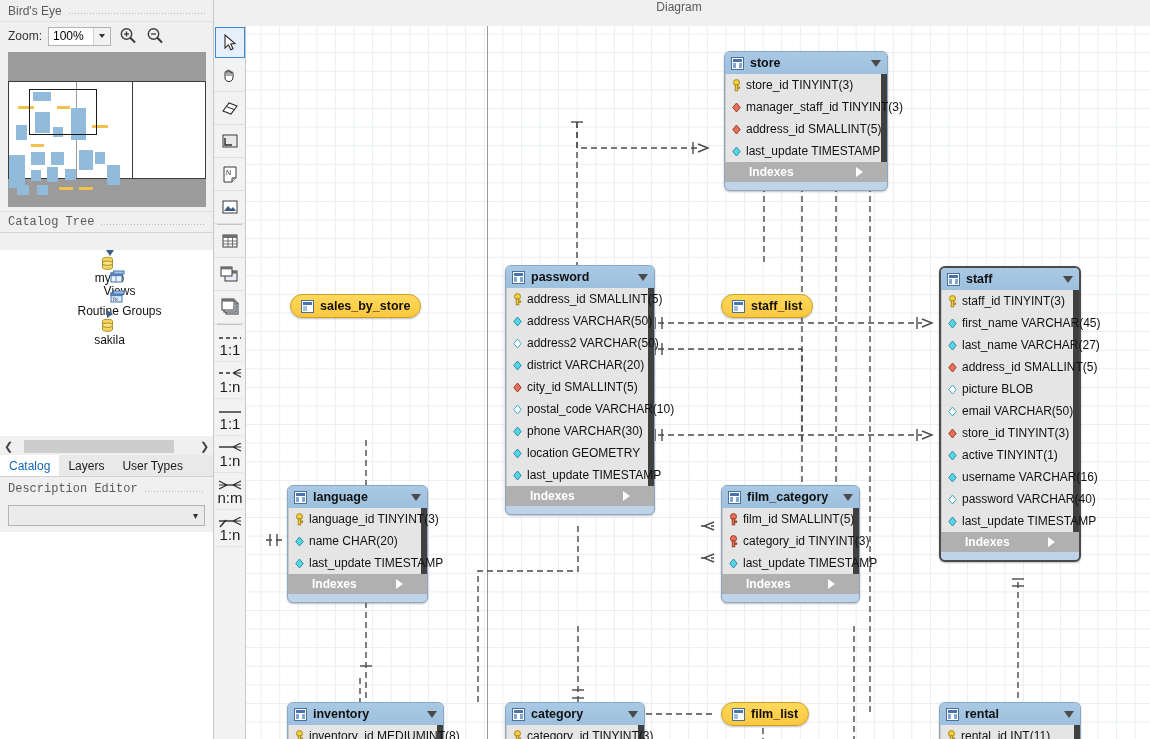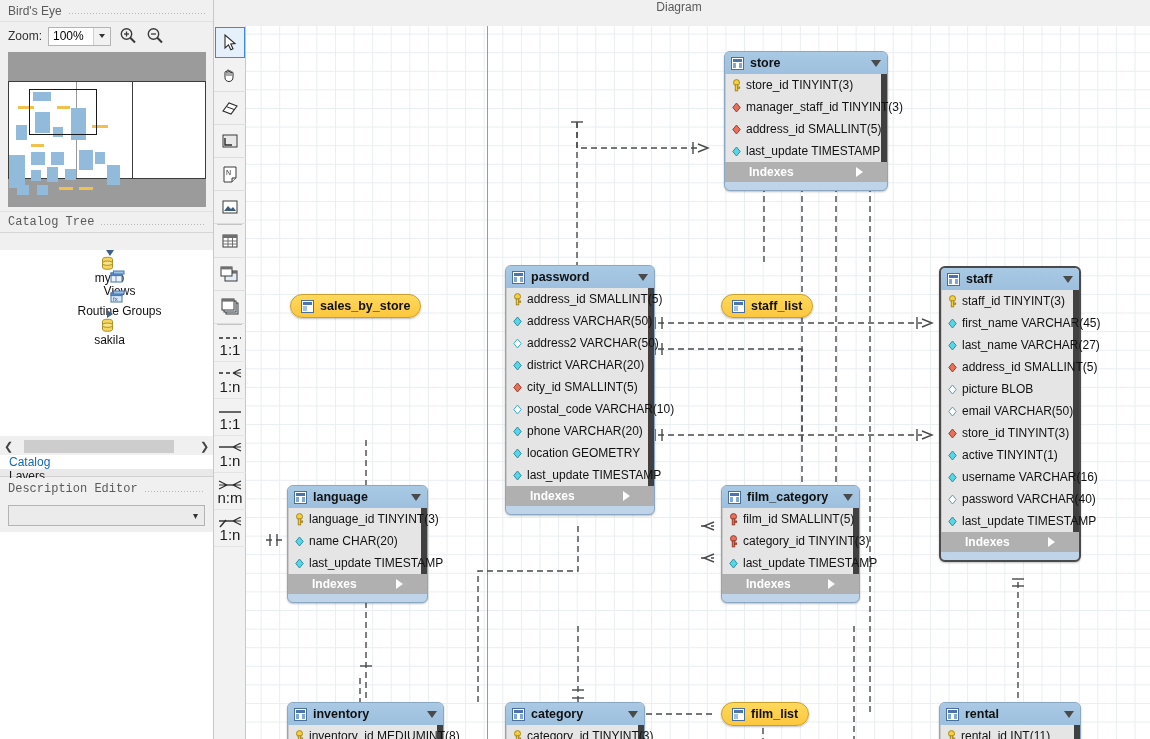--- a/index.html
+++ b/index.html
@@ -105,21 +105,20 @@
     color:#444; font-size: 11px;
   }
   #tree-scroll .track { flex: 1; height: 17px; background: #f0f0f0; position: relative; }
   #tree-scroll .thumb { position:absolute; left: 7px; top: 2px; width: 150px; height: 13px; background: #cdcdcd; }
 
   
   #panel-tabs {
     position: absolute; left: 0; top: 455px; width: 213px; height: 22px;
     display: flex; align-items: stretch; background: #e9e9e9;
     border-bottom: 1px solid #d0d0d0;
-    flex-direction: column;
   }
   .ptab {
     padding: 0 9px; display: flex; align-items: center; font-size: 12px; color: #1a1a1a;
     cursor: default;
   }
   .ptab.active { background: #fff; color: #1568b8; }
 
   #desc-header { position: absolute; left: 0; top: 478px; width: 213px; font-family: Liberation Mono, monospace; }
   #desc-select {
     position: absolute; left: 8px; top: 505px; width: 197px; height: 21px;
@@ -646,21 +645,21 @@
             <div class="col">
               <svg class="kico" viewBox="0 0 11 13">
                 <polygon points="5.5,2 9.2,6.5 5.5,11 1.8,6.5" fill="#ffffff" stroke="#3fa9c9"></polygon>
               </svg>
               <span>postal_code VARCHAR(10)</span>
             </div>
             <div class="col">
               <svg class="kico" viewBox="0 0 11 13">
                 <polygon points="5.5,2 9.2,6.5 5.5,11 1.8,6.5" fill="#56d7e8" stroke="#2b8fa3"></polygon>
               </svg>
-              <span>phone VARCHAR(20)</span>
+              <span>phone VARCHAR(30)</span>
             </div>
             <div class="col">
               <svg class="kico" viewBox="0 0 11 13">
                 <polygon points="5.5,2 9.2,6.5 5.5,11 1.8,6.5" fill="#56d7e8" stroke="#2b8fa3"></polygon>
               </svg>
               <span>location GEOMETRY</span>
             </div>
             <div class="col">
               <svg class="kico" viewBox="0 0 11 13">
                 <polygon points="5.5,2 9.2,6.5 5.5,11 1.8,6.5" fill="#56d7e8" stroke="#2b8fa3"></polygon>

